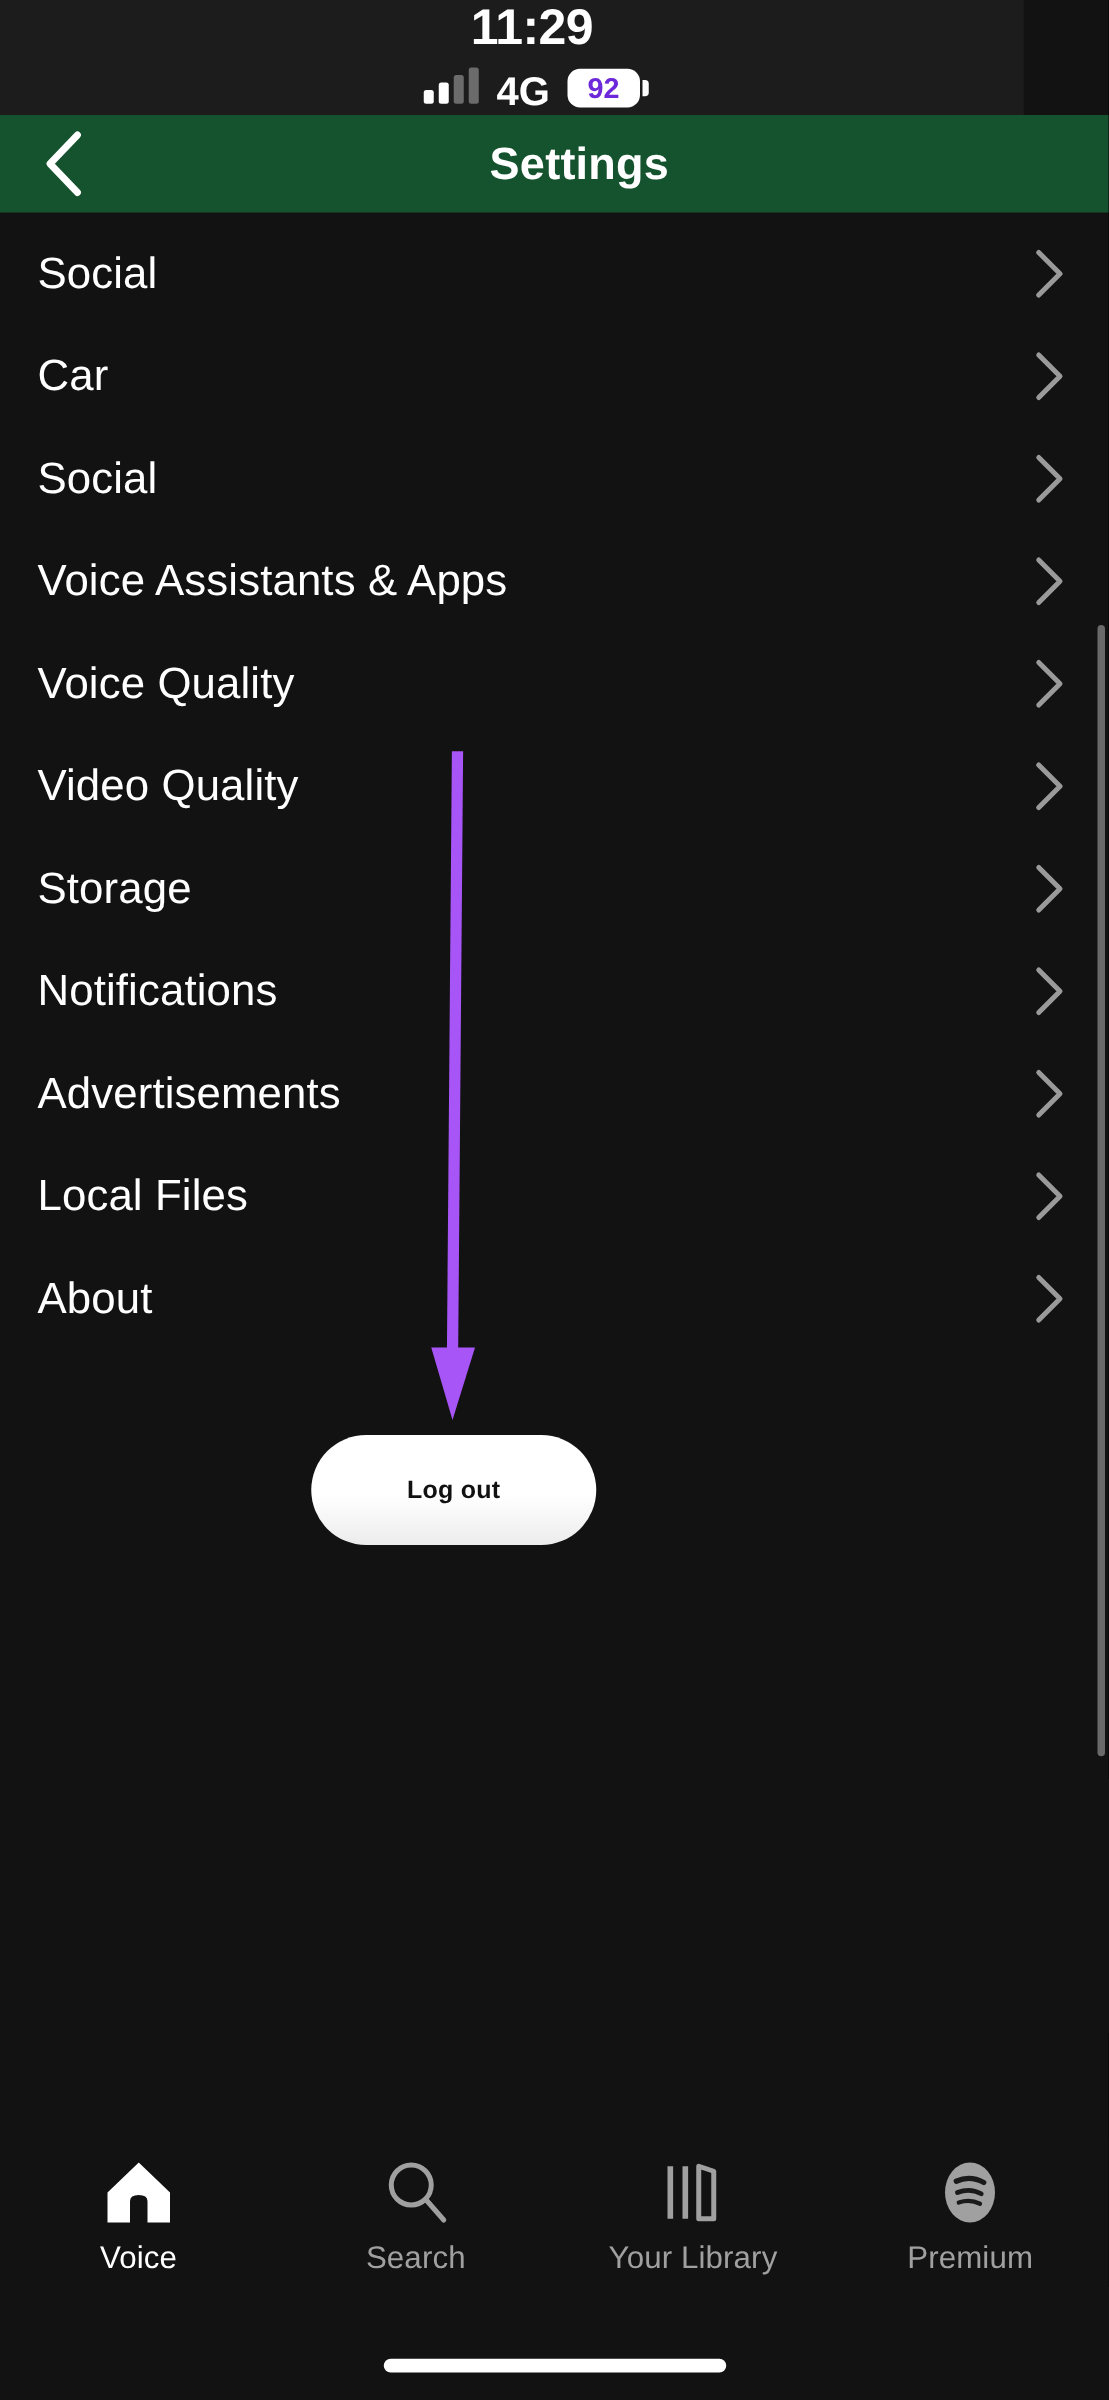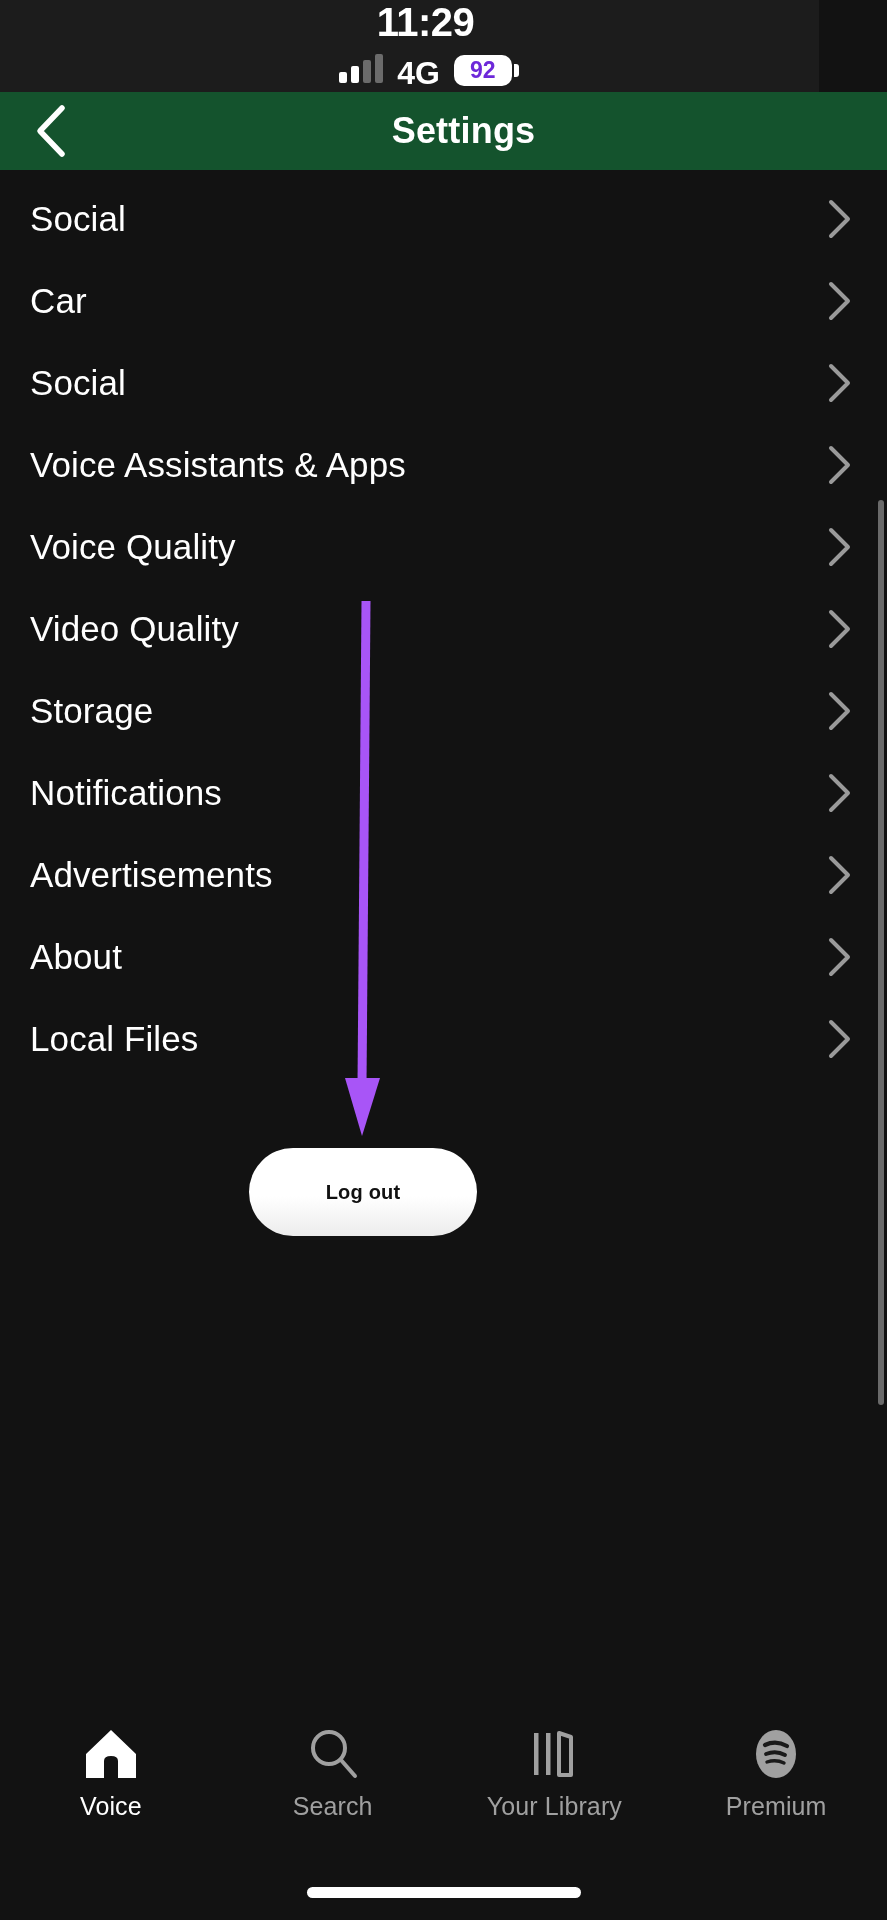--- a/index.html
+++ b/index.html
@@ -249,28 +249,28 @@
     </div>
 
     <div class="row">
       <span class="row-label">Advertisements</span>
       <svg class="chev-right" viewBox="0 0 30 42">
         <path d="M6 4 L23 21 L6 38" fill="none" stroke="#9a9a9a" stroke-width="4" stroke-linecap="round" stroke-linejoin="round"></path>
       </svg>
     </div>
 
     <div class="row">
+      <span class="row-label">Local Files</span>
+      <svg class="chev-right" viewBox="0 0 30 42">
+        <path d="M6 4 L23 21 L6 38" fill="none" stroke="#9a9a9a" stroke-width="4" stroke-linecap="round" stroke-linejoin="round"></path>
+      </svg>
+    </div>
+
+    <div class="row">
       <span class="row-label">About</span>
-      <svg class="chev-right" viewBox="0 0 30 42">
-        <path d="M6 4 L23 21 L6 38" fill="none" stroke="#9a9a9a" stroke-width="4" stroke-linecap="round" stroke-linejoin="round"></path>
-      </svg>
-    </div>
-
-    <div class="row">
-      <span class="row-label">Local Files</span>
       <svg class="chev-right" viewBox="0 0 30 42">
         <path d="M6 4 L23 21 L6 38" fill="none" stroke="#9a9a9a" stroke-width="4" stroke-linecap="round" stroke-linejoin="round"></path>
       </svg>
     </div>
 
   </div>
 
   <div class="scrollbar"></div>
 
   <button class="logout-btn">Log out</button>

